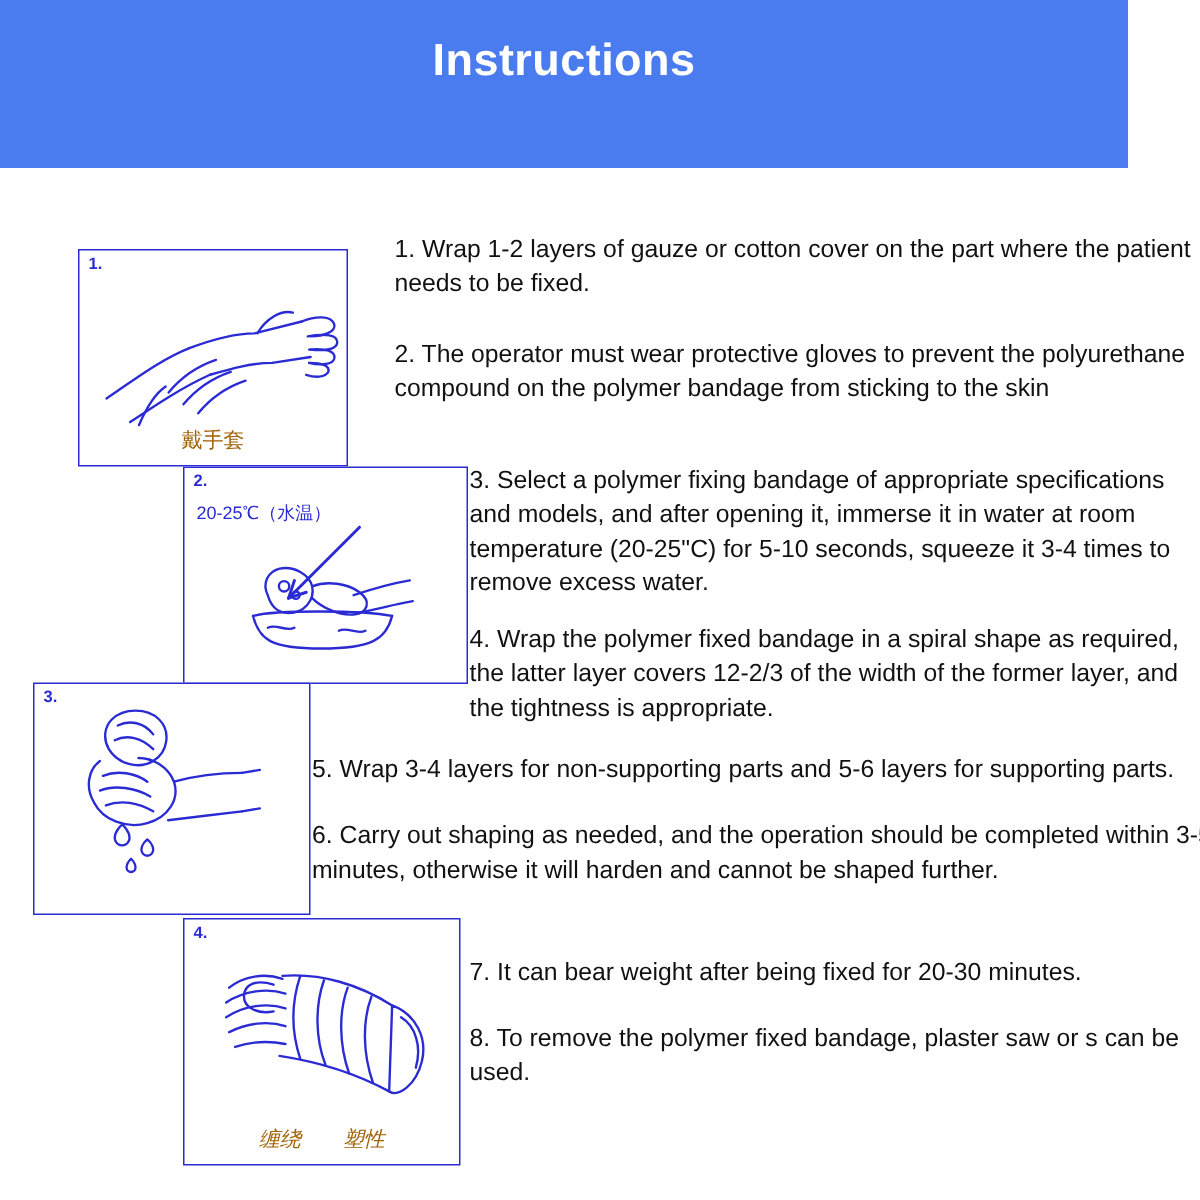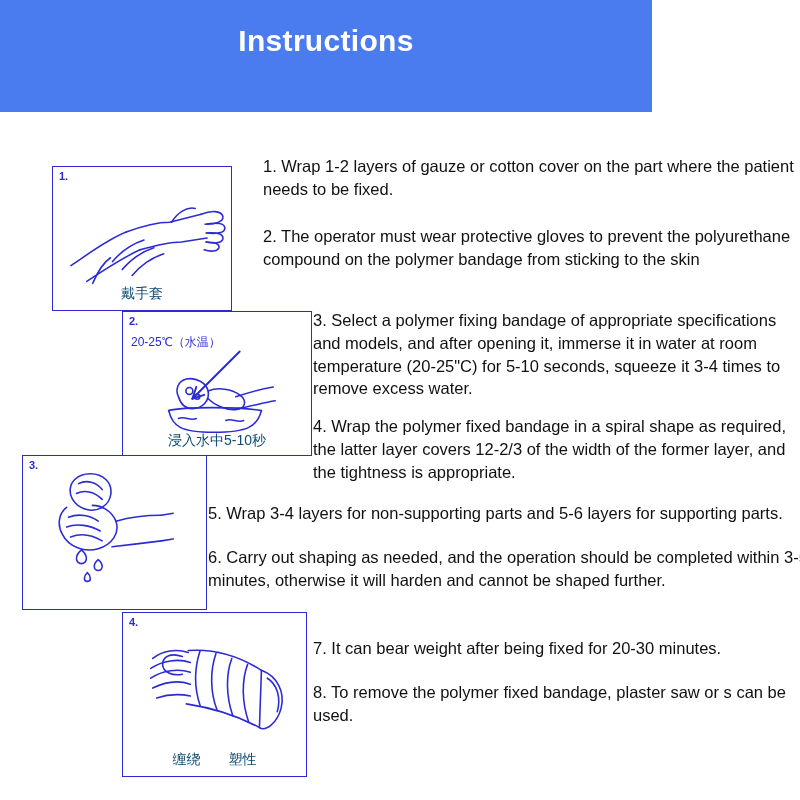--- a/index.html
+++ b/index.html
@@ -14,21 +14,21 @@
     overflow: hidden;
     font-family: "Liberation Sans", sans-serif;
     color: #1a1a1a;
   }
 
   
   .header {
     position: absolute;
     left: 0;
     top: 0;
-    width: 652px;
+    width: 752px;
     height: 112px;
     background: #4a7cf0;
     display: flex;
     align-items: flex-start;
     justify-content: center;
   }
   .header-title {
     margin-top: 24px;
     color: #ffffff;
     font-size: 30px;
@@ -80,24 +80,24 @@
     font-size: 11px;
     color: #2b2bd4;
     font-weight: bold;
   }
   .figcap {
     position: absolute;
     bottom: 7px;
     left: 0;
     width: 100%;
     text-align: center;
-    color: #0c4a6e;
+    color: #a16207;
     font-size: 14px;
   }
-  .figcap.two span { margin: 0 12px; }
+  .figcap.two span { margin: 0 12px; font-style: italic; }
   .fig2cap { bottom: 5px; }
   .temp-label {
     position: absolute;
     left: 8px;
     top: 22px;
     color: #2b2bd4;
     font-size: 12px;
   }
   svg { display: block; }
   .art {
@@ -163,21 +163,20 @@
         <path d="M56 86 C 52 78, 56 70, 64 68 C 74 66, 84 72, 86 80 C 88 90, 80 98, 70 98 C 62 98, 58 93, 56 86 Z"></path>
         <path d="M86 80 C 96 76, 110 78, 118 84 C 126 90, 124 98, 114 99 C 104 100, 92 94, 86 88"></path>
 
         <circle cx="67" cy="80" r="3.5"></circle>
         <circle cx="75" cy="86" r="2.5"></circle>
 
         <path d="M114 86 C 126 82, 140 78, 152 76"></path>
         <path d="M116 98 C 128 96, 142 92, 154 90"></path>
       </g>
     </svg>
-    <div class="figcap fig2cap">浸入水中5-10秒</div>
   </div>
 
   <div class="figbox fig3">
     <div class="fignum">3.</div>
     <svg class="art" viewBox="0 0 185 155">
       <g fill="none" stroke="#2b2bd4" stroke-width="1.6" stroke-linecap="round" stroke-linejoin="round">
 
         <path d="M52 24 C 60 16, 76 16, 84 24 C 92 32, 90 46, 80 52 C 70 58, 56 54, 50 44 C 46 37, 47 29, 52 24 Z"></path>
         <path d="M56 28 C 64 24, 74 26, 80 34"></path>
         <path d="M54 38 C 62 34, 72 36, 80 44"></path>

